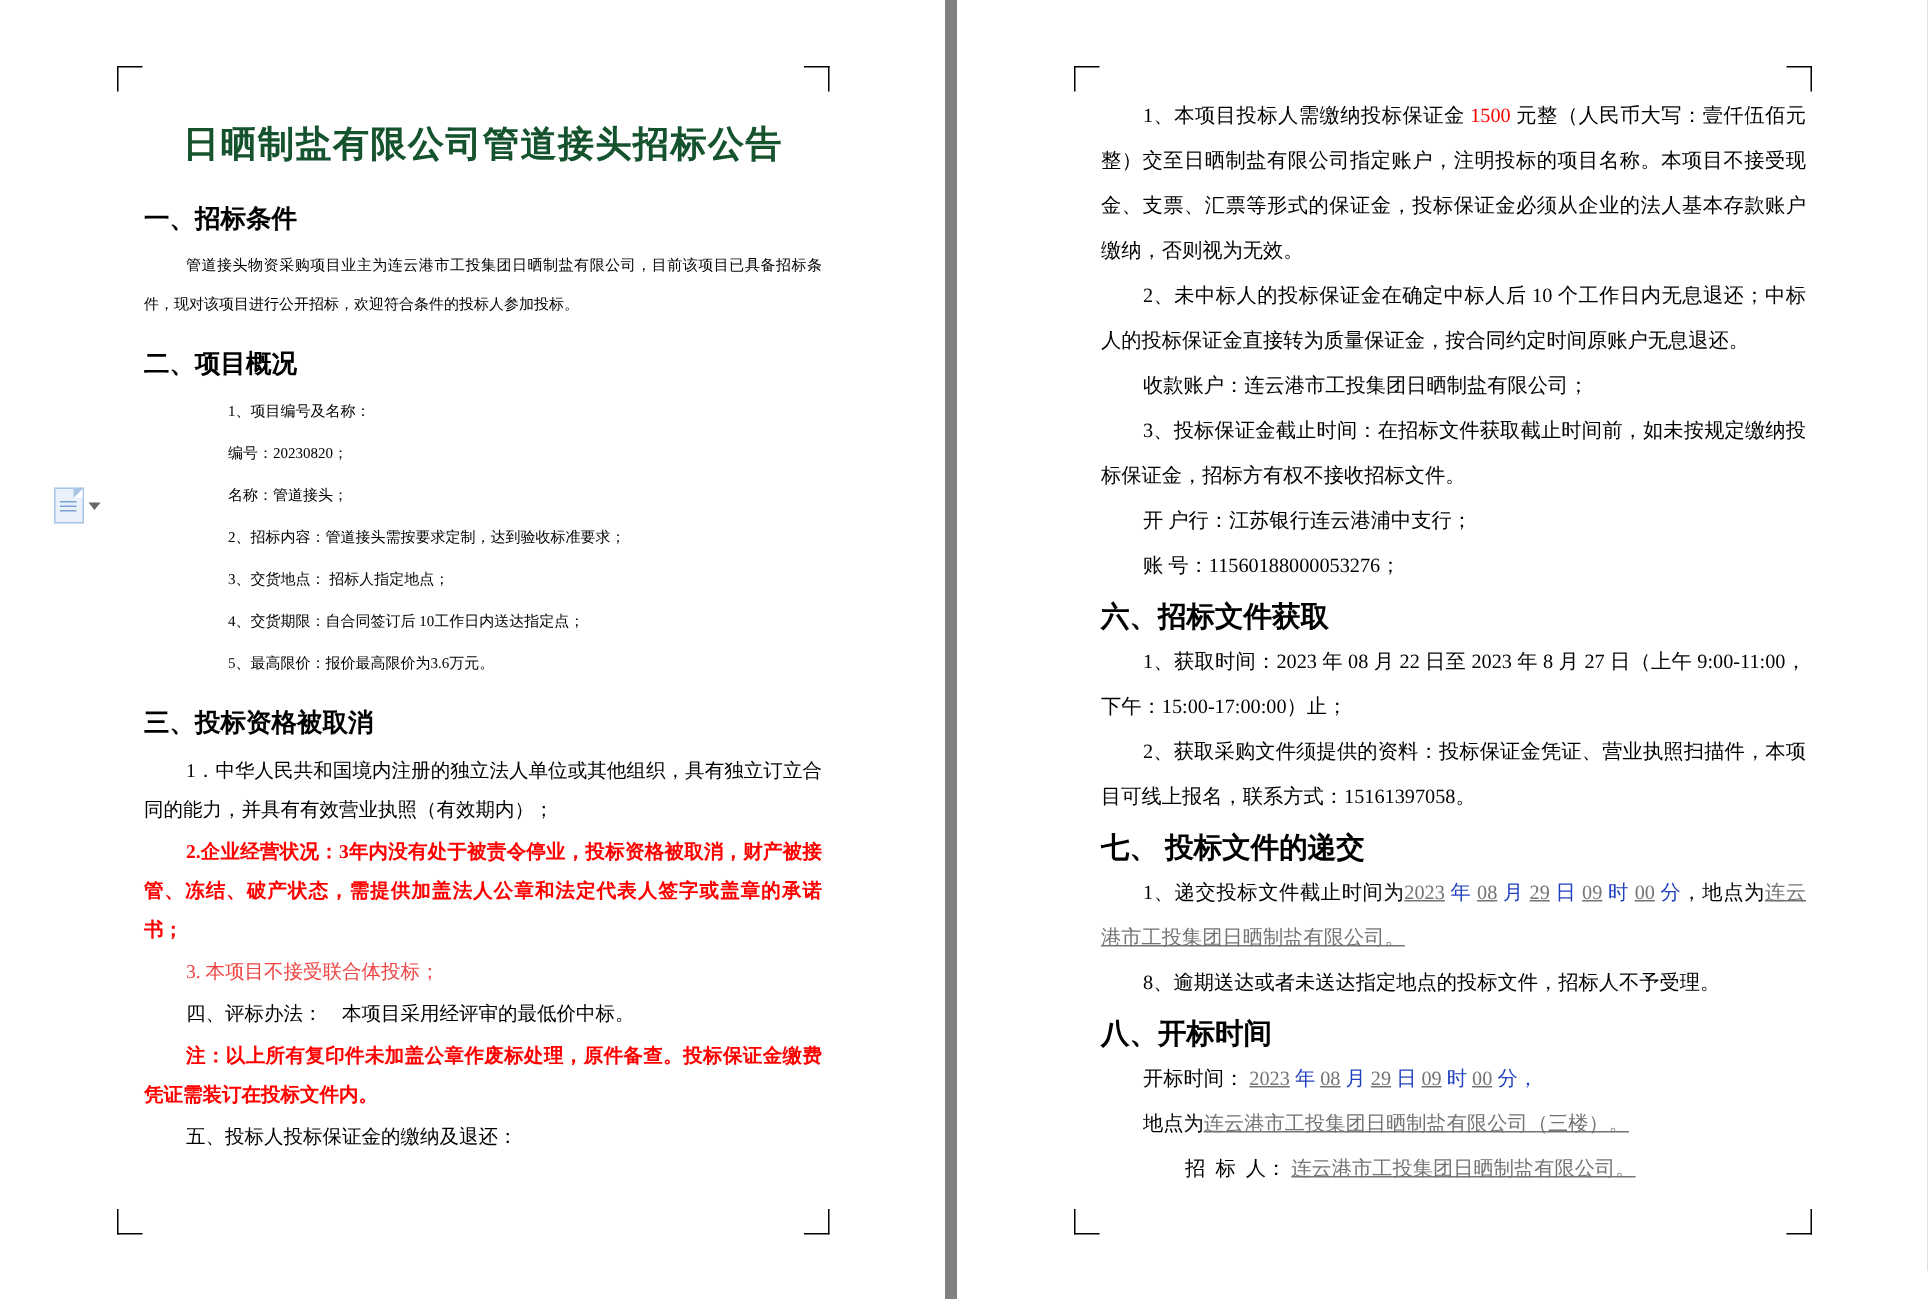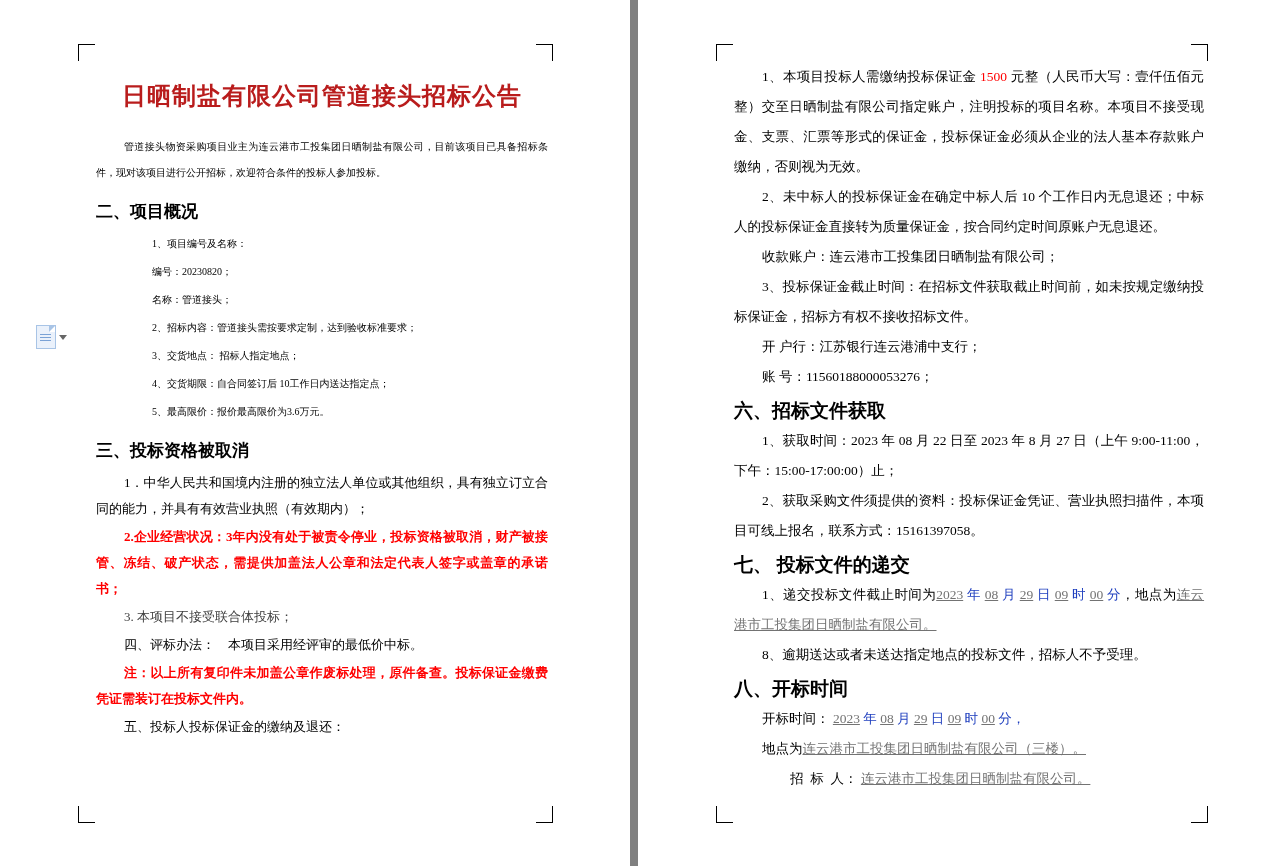--- a/index.html
+++ b/index.html
@@ -26,33 +26,33 @@
   .mark.br{border-right:1px solid #000;border-bottom:1px solid #000;}
 
   .content{position:absolute;}
   
   .left .content{left:96px;top:62px;width:452px;}
   
   .right .content{left:96px;top:62px;width:470px;}
 
   h1.doc-title{
     font-size:24px;font-weight:bold;text-align:center;
-    margin:18px 0 22px 0;letter-spacing:1px;color:#b91c1c;
+    margin:18px 0 22px 0;letter-spacing:1px;color:#14532d;
   }
   h2.sec{
     font-size:17px;font-weight:bold;margin:14px 0 8px 0;color:#000;
   }
   p{
     font-size:13px;line-height:26px;margin:0 0 2px 0;color:#000;
     text-align:justify;
   }
   p.ind{text-indent:28px;}
   p.ind2{text-indent:56px;}
   p.small{font-size:10px;}
-  .red{color:#404040;}
+  .red{color:#ef4444;}
   .redbold{color:#ff0000;font-weight:bold;}
   .blue{color:#737373;text-decoration:underline;}
   .blue-n{color:#1f3fbf;}
   .num{color:#ff0000;margin-top:10px;}
   .right p{font-size:13.5px;line-height:30px;}
   .right h2.sec{font-size:19px;margin:6px 0 2px 0;}
   .right .content p{margin:0;}
 
   
   .float-icon{
@@ -89,20 +89,21 @@
 
     <div class="float-icon">
       <span class="doc-glyph"></span>
       <span class="caret"></span>
     </div>
 
     <div class="content">
 
       <h1 class="doc-title">日晒制盐有限公司管道接头招标公告</h1>
 
+      <h2 class="sec">一、招标条件</h2>
       <p class="ind small">管道接头物资采购项目业主为连云港市工投集团日晒制盐有限公司，目前该项目已具备招标条件，现对该项目进行公开招标，欢迎符合条件的投标人参加投标。</p>
 
       <h2 class="sec">二、项目概况</h2>
       <p class="ind2 small">1、项目编号及名称：</p>
       <p class="ind2 small">编号：20230820；</p>
       <p class="ind2 small">名称：管道接头；</p>
       <p class="ind2 small">2、招标内容：管道接头需按要求定制，达到验收标准要求；</p>
       <p class="ind2 small">3、交货地点：  招标人指定地点；</p>
       <p class="ind2 small">4、交货期限：自合同签订后 10工作日内送达指定点；</p>
       <p class="ind2 small">5、最高限价：报价最高限价为3.6万元。</p>

